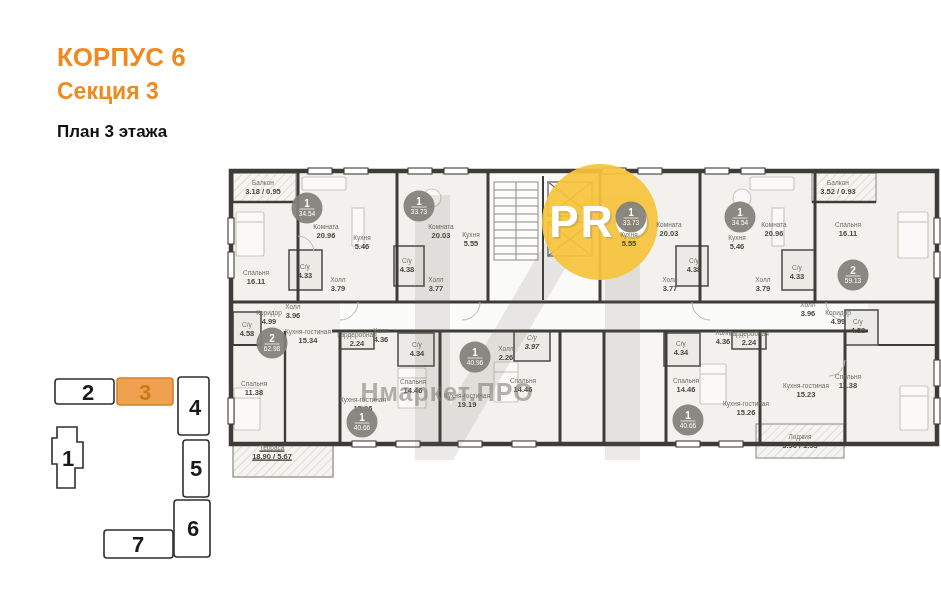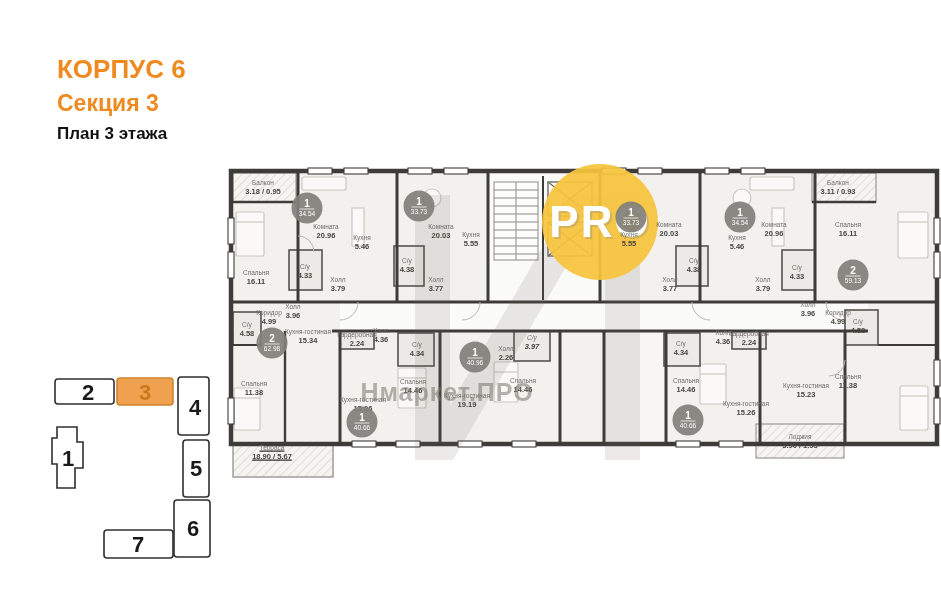--- a/index.html
+++ b/index.html
@@ -1,21 +1,21 @@
 <!DOCTYPE html>
 <html><head>
 <meta charset="utf-8">
 <style>
   html,body{margin:0;padding:0;width:941px;height:600px;background:#ffffff;
     font-family:"Liberation Sans",sans-serif;position:relative;overflow:hidden;}
 
   
-  .title-block{position:absolute;left:57px;top:56px;z-index:5;}
+  .title-block{position:absolute;left:57px;top:44px;z-index:5;}
   .title-building{font-size:26px;font-weight:bold;color:#EE8A1F;line-height:1;margin:0 0 10px 0;}
-  .title-section{font-size:23px;font-weight:bold;color:#EE8A1F;line-height:1;margin:0 0 10px 0;}
+  .title-section{font-size:23px;font-weight:bold;color:#EE8A1F;line-height:1;margin:0 0 20px 0;}
   .title-floor{font-size:17px;font-weight:bold;color:#111111;line-height:1;margin:0;}
 
   
   #plan-svg{position:absolute;left:0;top:0;z-index:1;}
   #keyplan-svg{position:absolute;left:40px;top:370px;z-index:2;}
   .pro-circle{position:absolute;left:600px;top:222px;width:116px;height:116px;border-radius:50%;
     background:rgba(246,196,60,0.93);transform:translate(-50%,-50%);display:flex;
     align-items:center;justify-content:center;z-index:2;}
   .pro-circle span{color:#ffffff;font-size:44px;font-weight:bold;letter-spacing:2px;
     text-shadow:2px 2px 0 rgba(150,140,120,0.35);}
@@ -317,21 +317,21 @@
     <div class="room-label" style="left: 797px; top: 272px;">
       <div class="rname">С/у</div>
       <div class="rarea">4.33</div>
     </div>
     <div class="room-label" style="left: 763px; top: 284px;">
       <div class="rname">Холл</div>
       <div class="rarea">3.79</div>
     </div>
     <div class="room-label" style="left: 838px; top: 187px;">
       <div class="rname">Балкон</div>
-      <div class="rarea">3.11 / 0.93</div>
+      <div class="rarea">3.52 / 0.93</div>
     </div>
     <div class="room-label" style="left: 848px; top: 229px;">
       <div class="rname">Спальня</div>
       <div class="rarea">16.11</div>
     </div>
     <div class="room-label" style="left: 808px; top: 309px;">
       <div class="rname">Холл</div>
       <div class="rarea">3.96</div>
     </div>
     <div class="room-label" style="left: 838px; top: 317px;">

